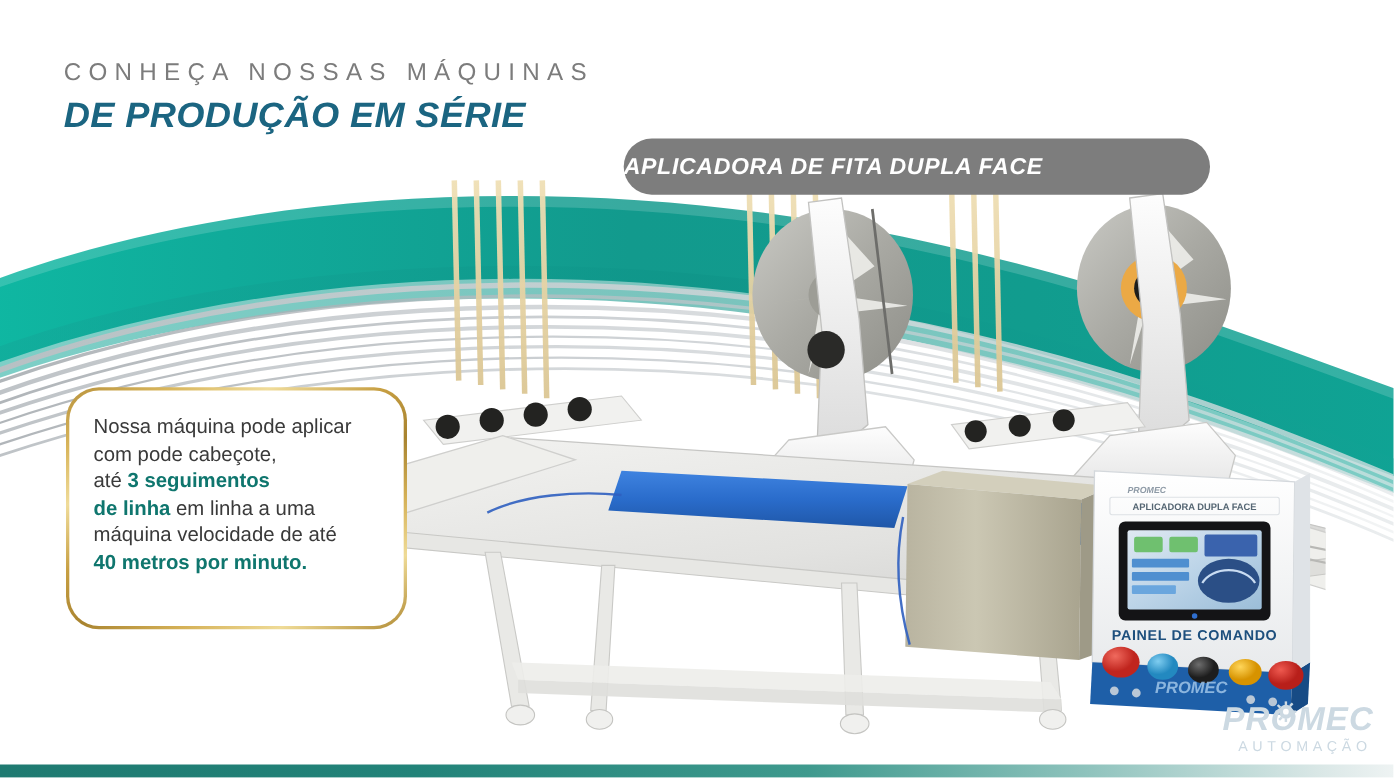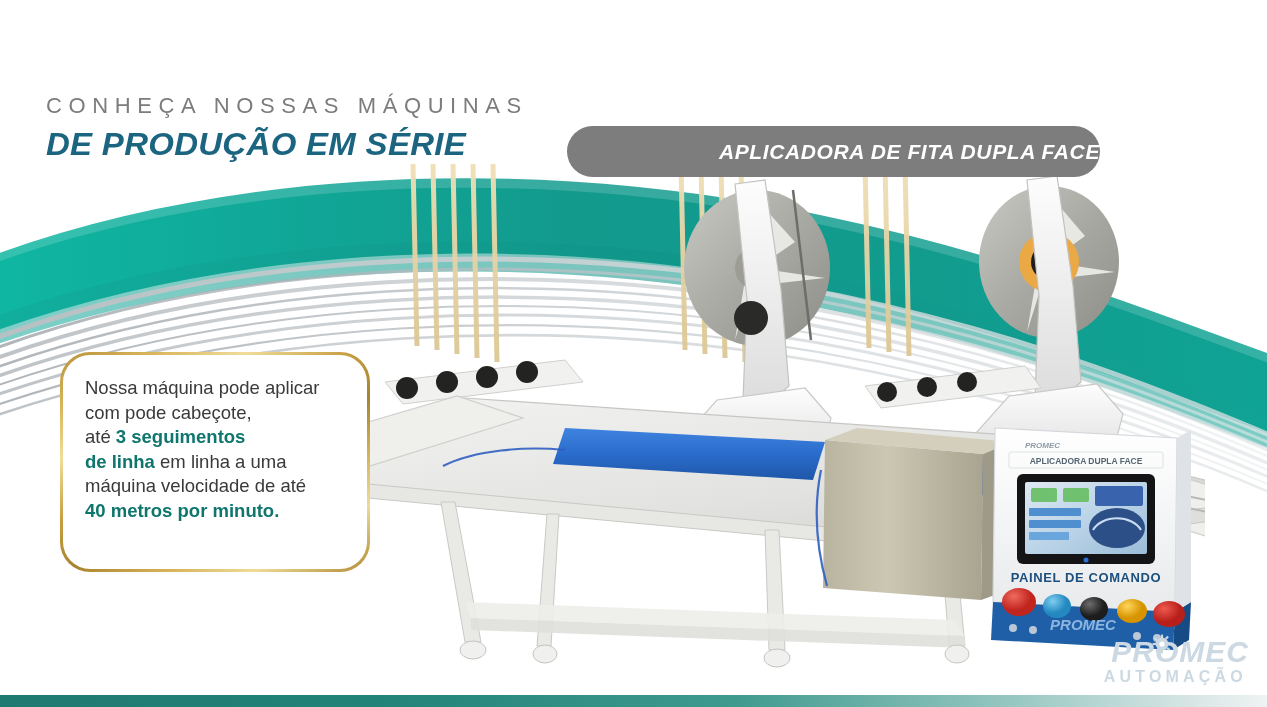--- a/index.html
+++ b/index.html
@@ -23,24 +23,23 @@
   .wave-layer {
     position: absolute;
     left: 0; top: 0;
     width: 1267px; height: 707px;
     pointer-events: none;
   }
 
   
   .headline-block {
     position: absolute;
-    left: 46px;
+    left: 58px;
     top: 52px;
     z-index: 30;
-    margin-top: 40px;
   }
   .kicker {
     font-size: 22px;
     letter-spacing: 6.6px;
     color: #7c7c7c;
     font-weight: 400;
     white-space: nowrap;
     line-height: 1.25;
   }
   .headline {
@@ -60,21 +59,21 @@
   .pill-banner {
     position: absolute;
     left: 567px;
     top: 126px;
     width: 533px;
     height: 51px;
     background: #7d7d7d;
     border-radius: 26px;
     display: flex;
     align-items: center;
-    justify-content: flex-end;
+    justify-content: flex-start;
     z-index: 30;
   }
   .pill-banner-label {
     color: #ffffff;
     font-size: 21px;
     font-weight: bold;
     font-style: italic;
     letter-spacing: 0.6px;
     white-space: nowrap;
   }
@@ -130,22 +129,22 @@
   }
   .logo-word {
     font-size: 30px;
     font-weight: bold;
     font-style: italic;
     color: #ccd9e2;
     letter-spacing: 1px;
     position: relative;
   }
   .logo-sub {
-    font-size: 16px;
-    font-weight: bold;
+    font-size: 13px;
+    font-weight: normal;
     color: #ccd9e2;
     letter-spacing: 4.2px;
     margin-top: 2px;
     margin-right: 2px;
   }
   .logo-gear {
     position: absolute;
     left: 48px;
     top: -3px;
   }

